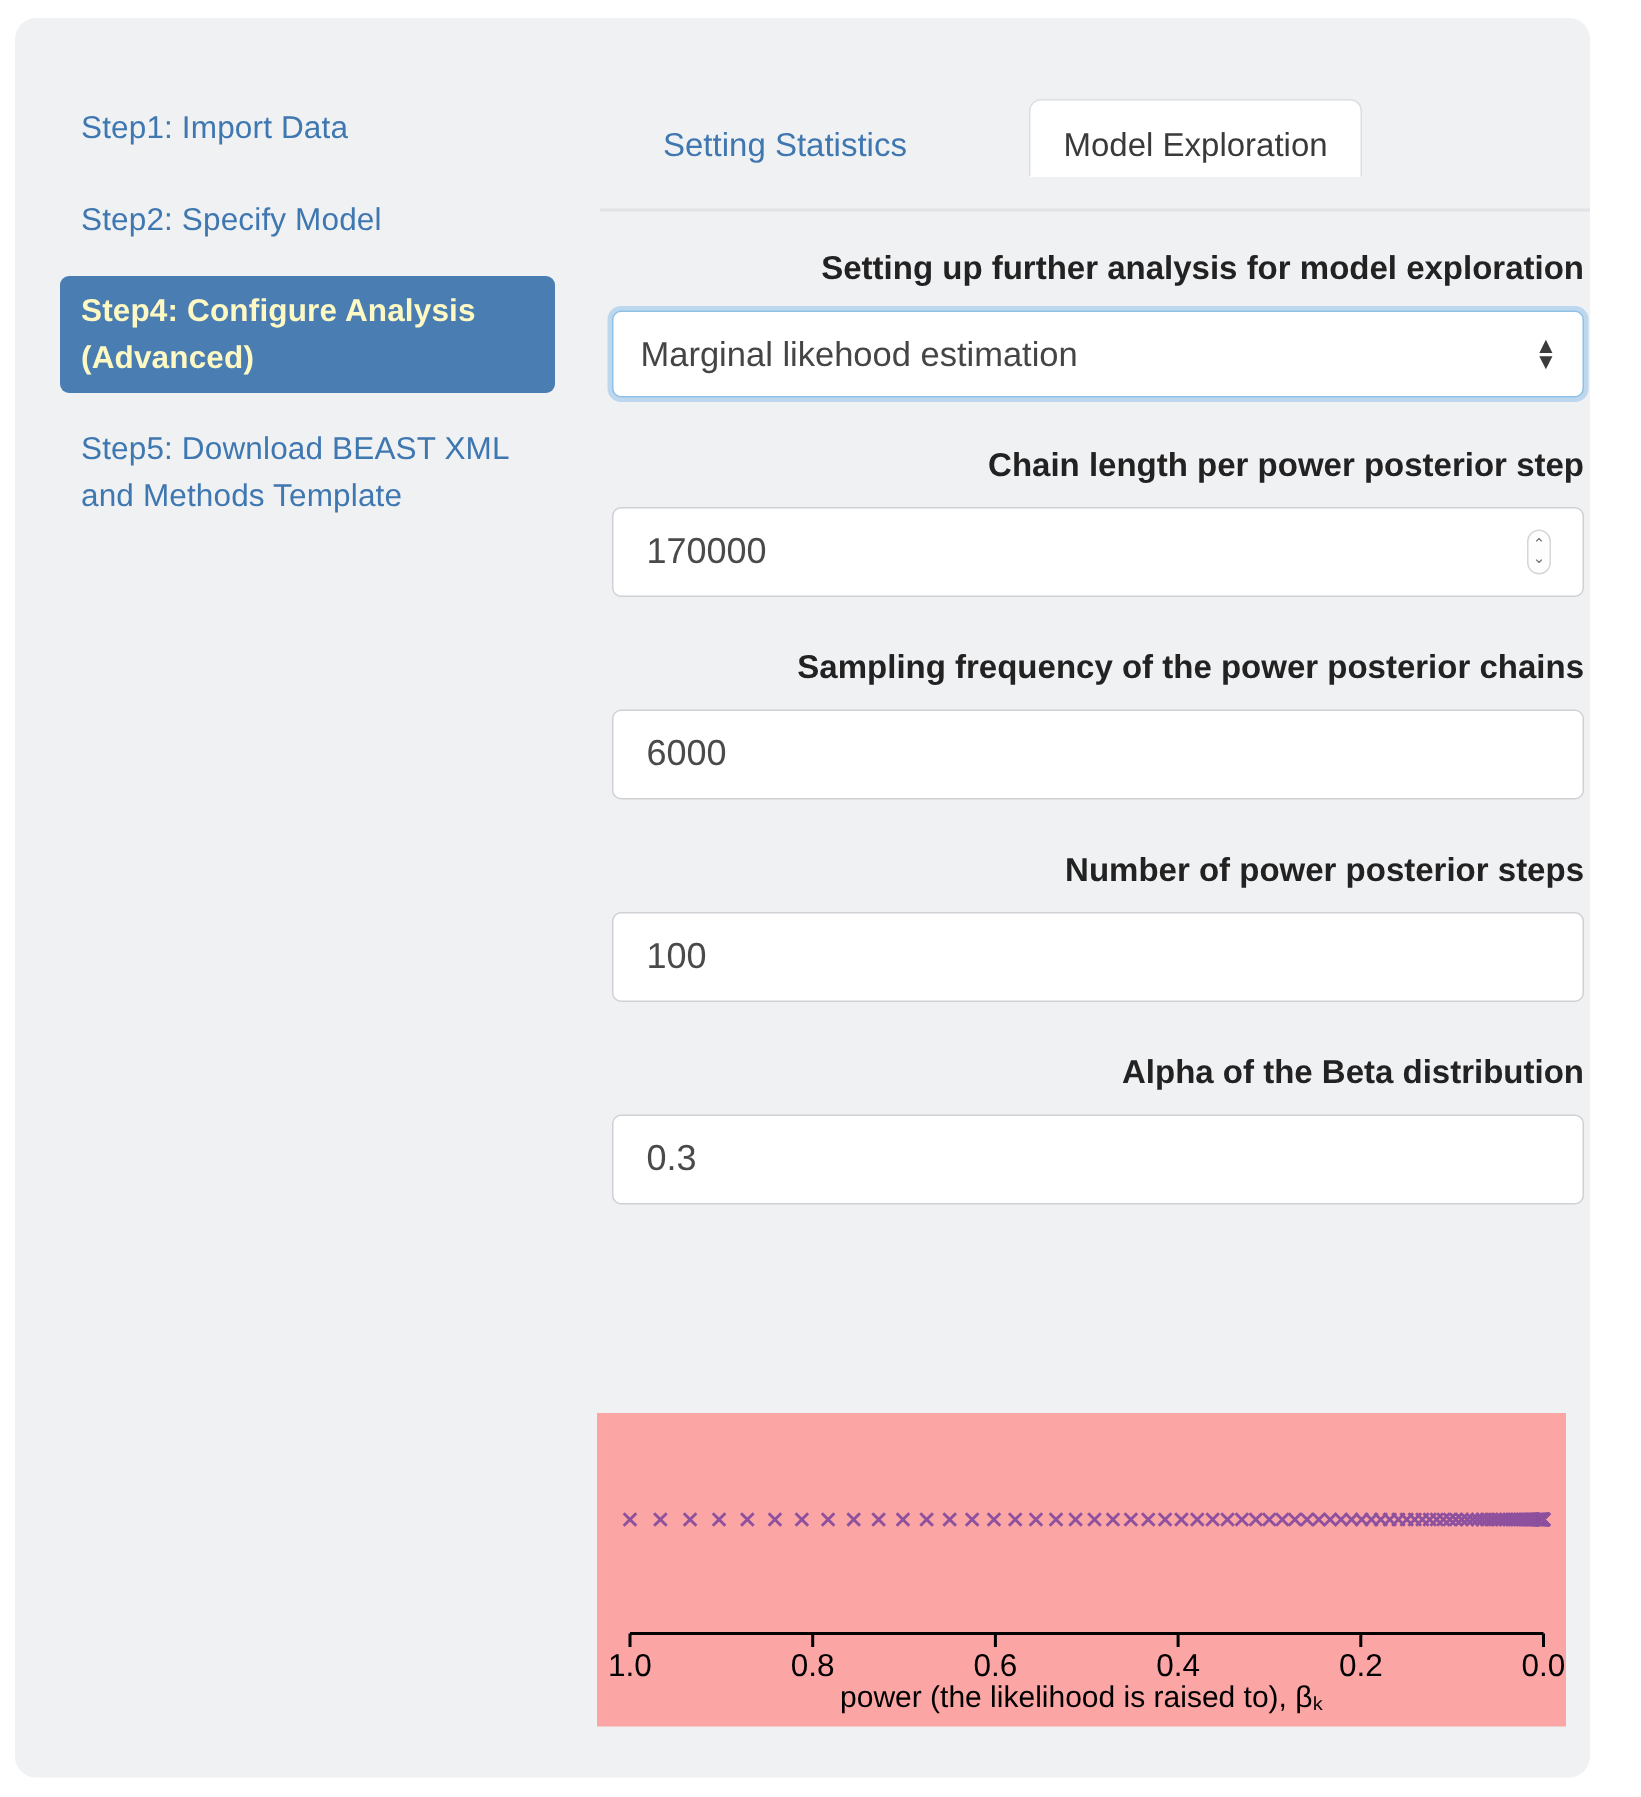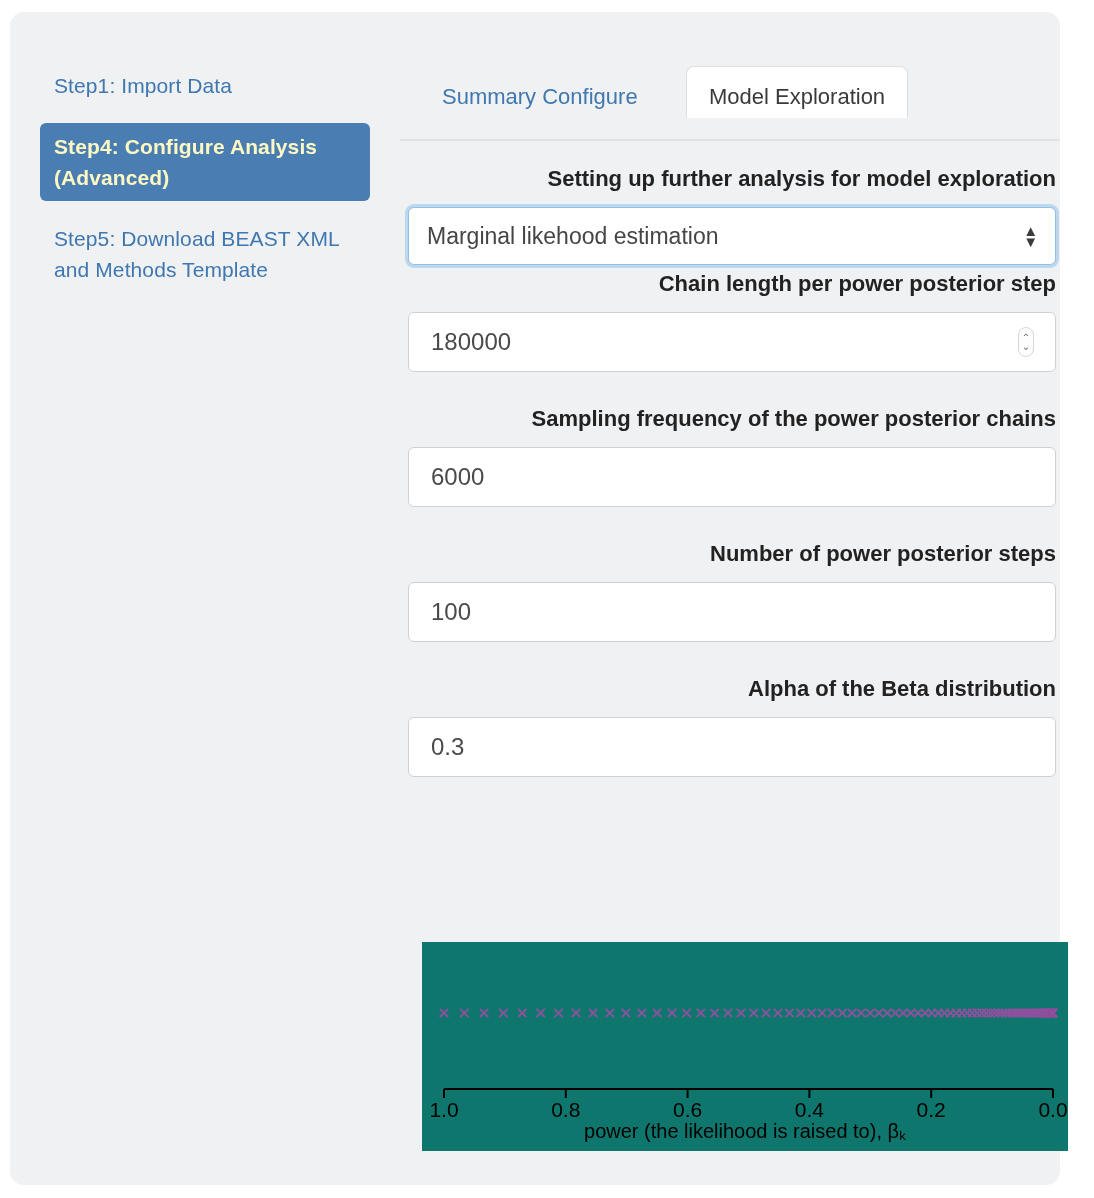--- a/index.html
+++ b/index.html
@@ -88,21 +88,21 @@
     width: 648px;
     text-align: right;
   }
   .field-label {
     font-size: 22px;
     font-weight: bold;
     color: #222222;
     line-height: 38px;
     margin: 0 0 9px 0;
   }
-  .sel-wrap { position: relative; }
+  .sel-wrap { position: relative; margin-bottom: 26px; }
   .sel-box {
     width: 648px;
     height: 58px;
     background: #ffffff;
     border: 1px solid #8fc0e6;
     border-radius: 6px;
     box-shadow: 0 0 0 3px rgba(120,180,230,0.42);
     font-size: 23px;
     color: #454545;
     display: flex;
@@ -160,62 +160,63 @@
   }
   .spinner span {
     font-size: 10px;
     color: #6d6d6d;
     line-height: 9px;
   }
 
   
   #plot-panel {
     position: absolute;
-    left: 412px;
+    left: 388px;
     top: 930px;
     width: 646px;
     height: 209px;
-    background: #0f766e;
+    background: #fca5a5;
   }
   #plot-svg { display: block; }
 </style>
 </head>
 <body>
 
 <div id="app-panel">
 
   <nav id="sidebar">
     <a class="side-item">Step1: Import Data</a>
+    <a class="side-item">Step2: Specify Model</a>
     <a class="side-item active">Step4: Configure Analysis (Advanced)</a>
     <a class="side-item">Step5: Download BEAST XML and Methods Template</a>
   </nav>
 
   <div id="tabbar">
-    <a class="tab inactive">Summary Configure</a>
+    <a class="tab inactive">Setting Statistics</a>
     <a class="tab active">Model Exploration</a>
   </div>
 
   <div id="form-area">
 
     <p class="field-label">Setting up further analysis for model exploration</p>
 
     <div class="sel-wrap">
       <div class="sel-box">
         <span>Marginal likehood estimation</span>
       </div>
       <span class="sel-arrows">
         <span>▲</span>
         <span>▼</span>
       </span>
     </div>
 
     <p class="field-label">Chain length per power posterior step</p>
     <div class="inp-wrap">
       <div class="inp-box">
-        <span>180000</span>
+        <span>170000</span>
       </div>
       <span class="spinner">
         <span>⌃</span>
         <span>⌄</span>
       </span>
     </div>
 
     <p class="field-label">Sampling frequency of the power posterior chains</p>
     <div class="inp-wrap">
       <div class="inp-box">

